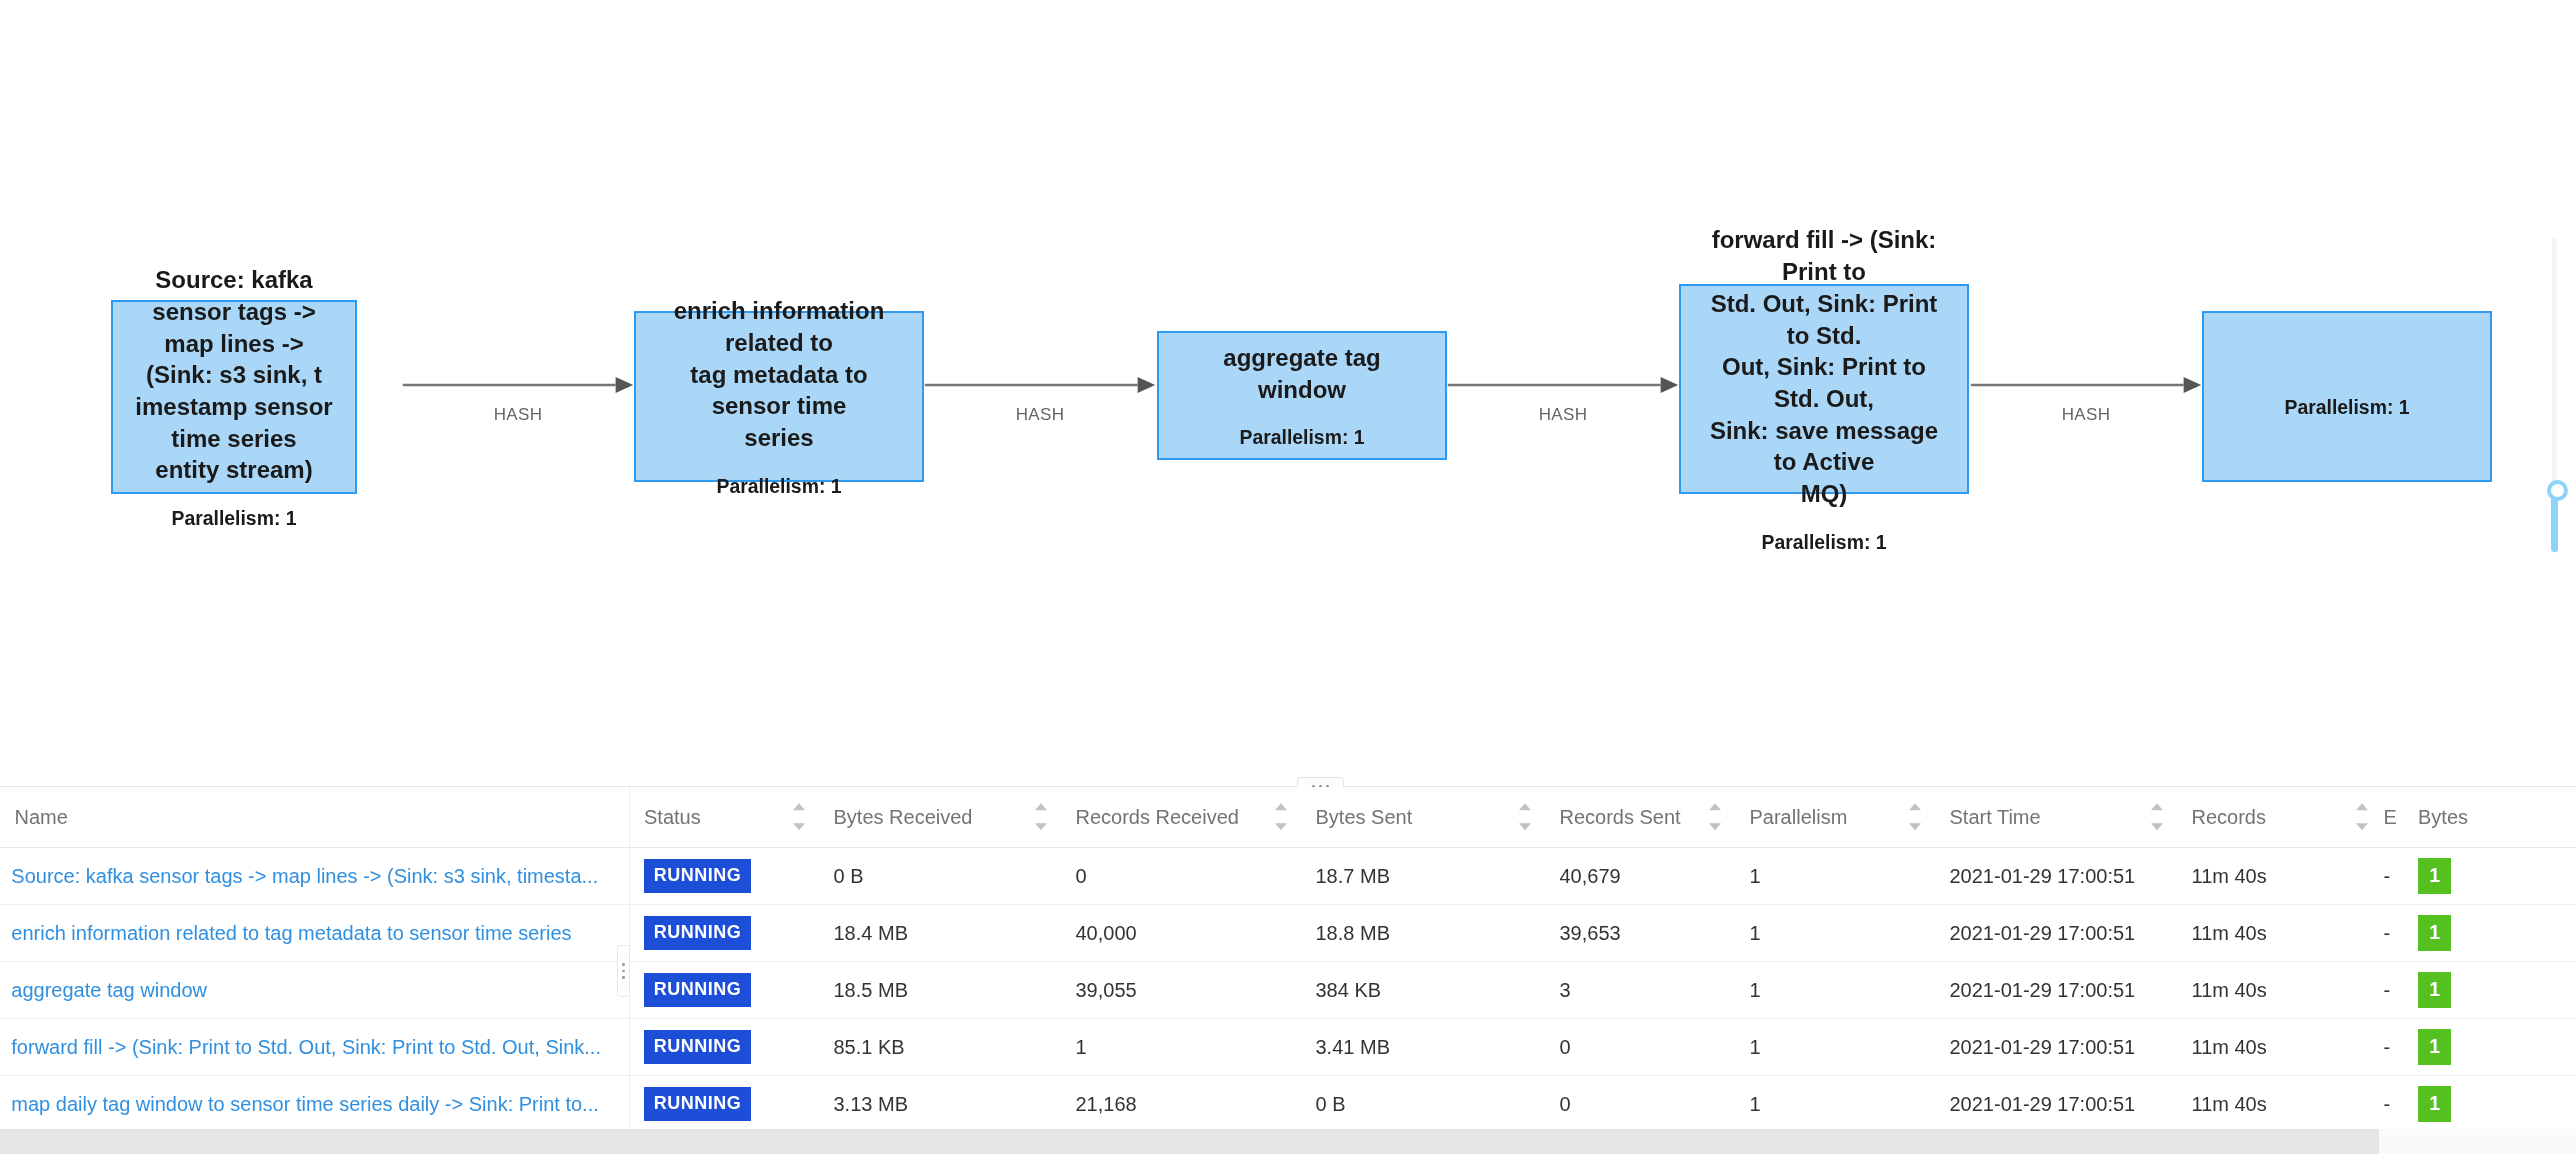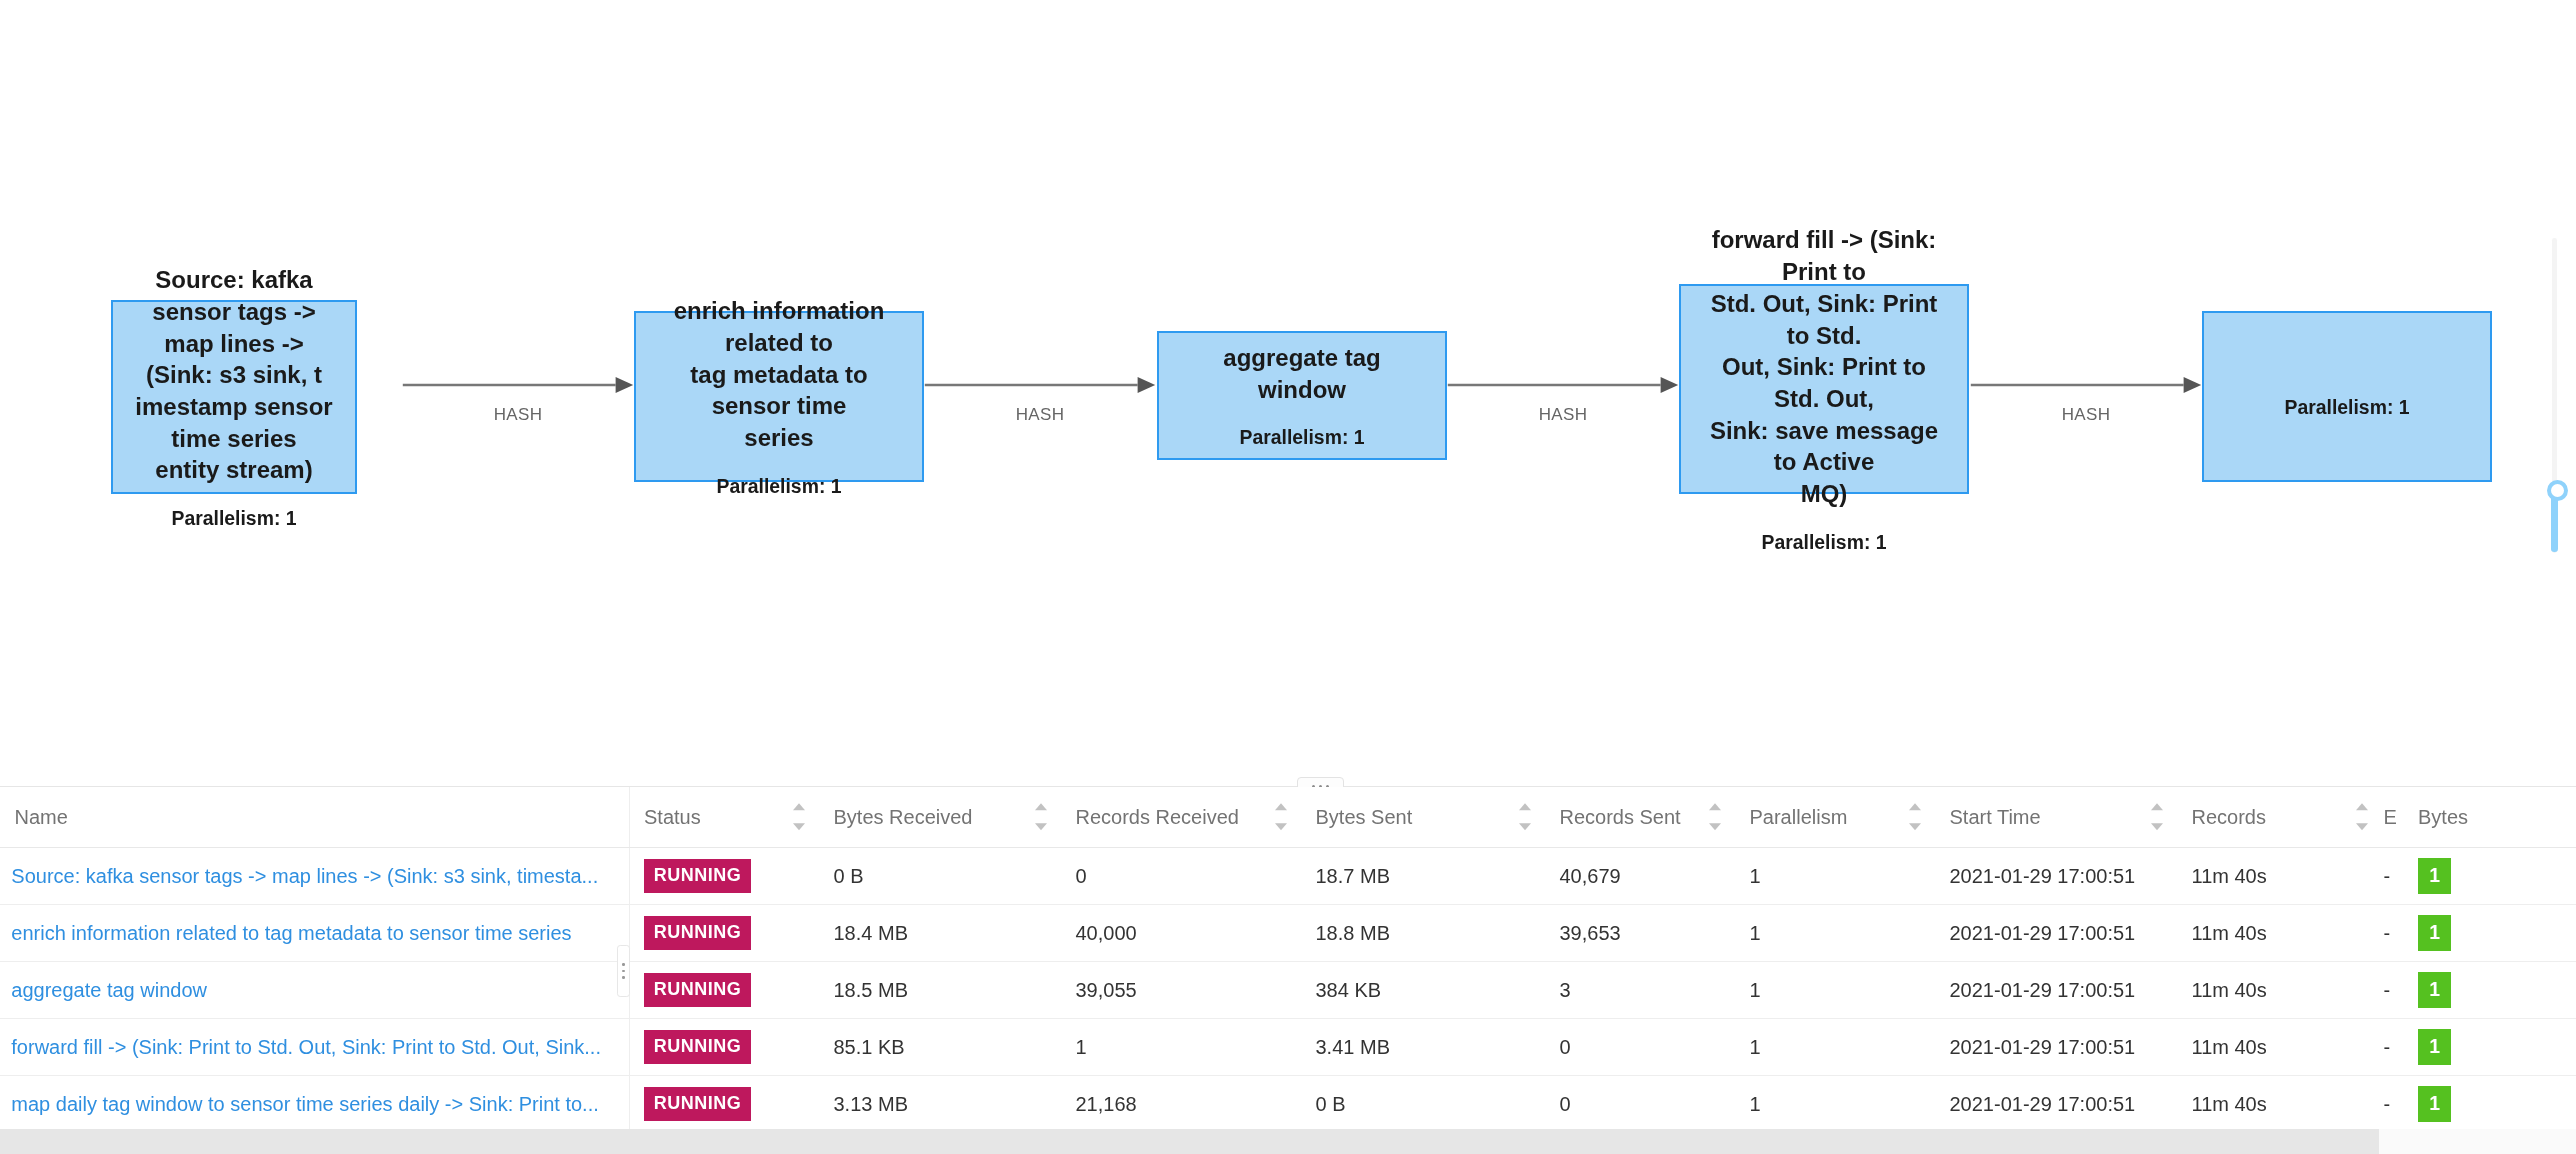--- a/index.html
+++ b/index.html
@@ -188,21 +188,21 @@
   }
   td.name-cell {
     color: #2f8fe0;
     border-right: 0.8px solid #eeeeee;
     padding-left: 11.3px;
   }
   th.name-cell { border-right: 0.8px solid #eeeeee; }
 
   .badge-running {
     display: inline-block;
-    background: #be185d;
+    background: #1d4ed8;
     color: #ffffff;
     font-size: 18px;
     font-weight: bold;
     letter-spacing: 0.5px;
     padding: 5.6px 9.7px 6.5px 9.7px;
   }
   .badge-task {
     display: inline-block;
     background: #55c120;
     color: #ffffff;

